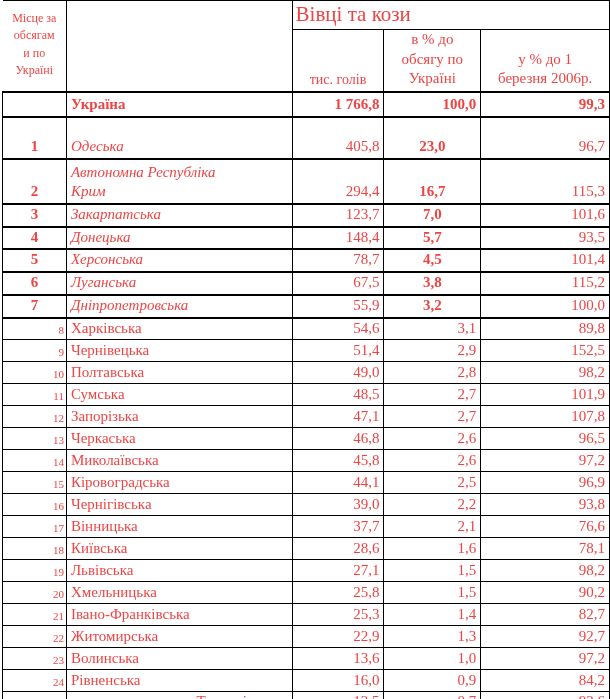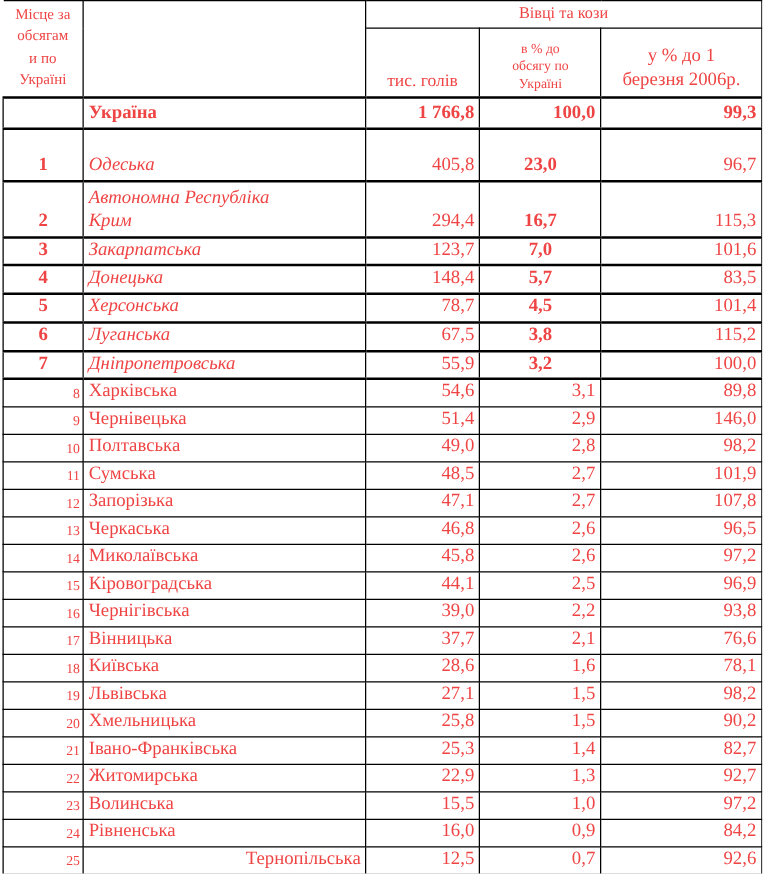--- a/index.html
+++ b/index.html
@@ -51,26 +51,26 @@
   tr.r-tall-1 { height: 42px; }
   tr.r-tall-2 { height: 45px; }
   
   .h-rank {
     font-size: 12px;
     text-align: center;
     vertical-align: middle;
     line-height: 1.45;
   }
   .h-group {
-    font-size: 13px;
-    text-align: center;
+    font-size: 21px;
+    text-align: left;
     vertical-align: middle;
   }
   .h-heads { font-size: 14px; text-align: center; margin-left: 32px; }
-  .h-share { font-size: 11px; text-align: center; line-height: 1.3; }
+  .h-share { font-size: 15px; text-align: center; line-height: 1.3; }
   .h-index { font-size: 15px; text-align: center; line-height: 1.3; }
   
   .rank    { text-align: center; }
   .rank-sm { text-align: right; font-size: 11px; padding-right: 2px; }
   .name    { text-align: left; padding-left: 4px; }
   .num     { text-align: right; padding-right: 4px; }
   .share-c { text-align: center; margin-top: 32px; }
   .b  { font-weight: bold; }
   .bi { font-weight: normal; font-style: italic; }
 </style>
@@ -133,21 +133,21 @@
         <td class="name bi">Закарпатська</td>
         <td class="num">123,7</td>
         <td class="share-c b">7,0</td>
         <td class="num">101,6</td>
       </tr>
       <tr>
         <td class="rank b">4</td>
         <td class="name bi">Донецька</td>
         <td class="num">148,4</td>
         <td class="share-c b">5,7</td>
-        <td class="num">83,5</td>
+        <td class="num">93,5</td>
       </tr>
       <tr>
         <td class="rank b">5</td>
         <td class="name bi">Херсонська</td>
         <td class="num">78,7</td>
         <td class="share-c b">4,5</td>
         <td class="num">101,4</td>
       </tr>
       <tr>
         <td class="rank b">6</td>
@@ -171,21 +171,21 @@
         <td class="name">Харківська</td>
         <td class="num">54,6</td>
         <td class="num">3,1</td>
         <td class="num">89,8</td>
       </tr>
       <tr>
         <td class="rank-sm">9</td>
         <td class="name">Чернівецька</td>
         <td class="num">51,4</td>
         <td class="num">2,9</td>
-        <td class="num">146,0</td>
+        <td class="num">152,5</td>
       </tr>
       <tr>
         <td class="rank-sm">10</td>
         <td class="name">Полтавська</td>
         <td class="num">49,0</td>
         <td class="num">2,8</td>
         <td class="num">98,2</td>
       </tr>
       <tr>
         <td class="rank-sm">11</td>
@@ -267,21 +267,21 @@
       <tr>
         <td class="rank-sm">22</td>
         <td class="name">Житомирська</td>
         <td class="num">22,9</td>
         <td class="num">1,3</td>
         <td class="num">92,7</td>
       </tr>
       <tr>
         <td class="rank-sm">23</td>
         <td class="name">Волинська</td>
-        <td class="num">15,5</td>
+        <td class="num">13,6</td>
         <td class="num">1,0</td>
         <td class="num">97,2</td>
       </tr>
       <tr>
         <td class="rank-sm">24</td>
         <td class="name">Рівненська</td>
         <td class="num">16,0</td>
         <td class="num">0,9</td>
         <td class="num">84,2</td>
       </tr>

